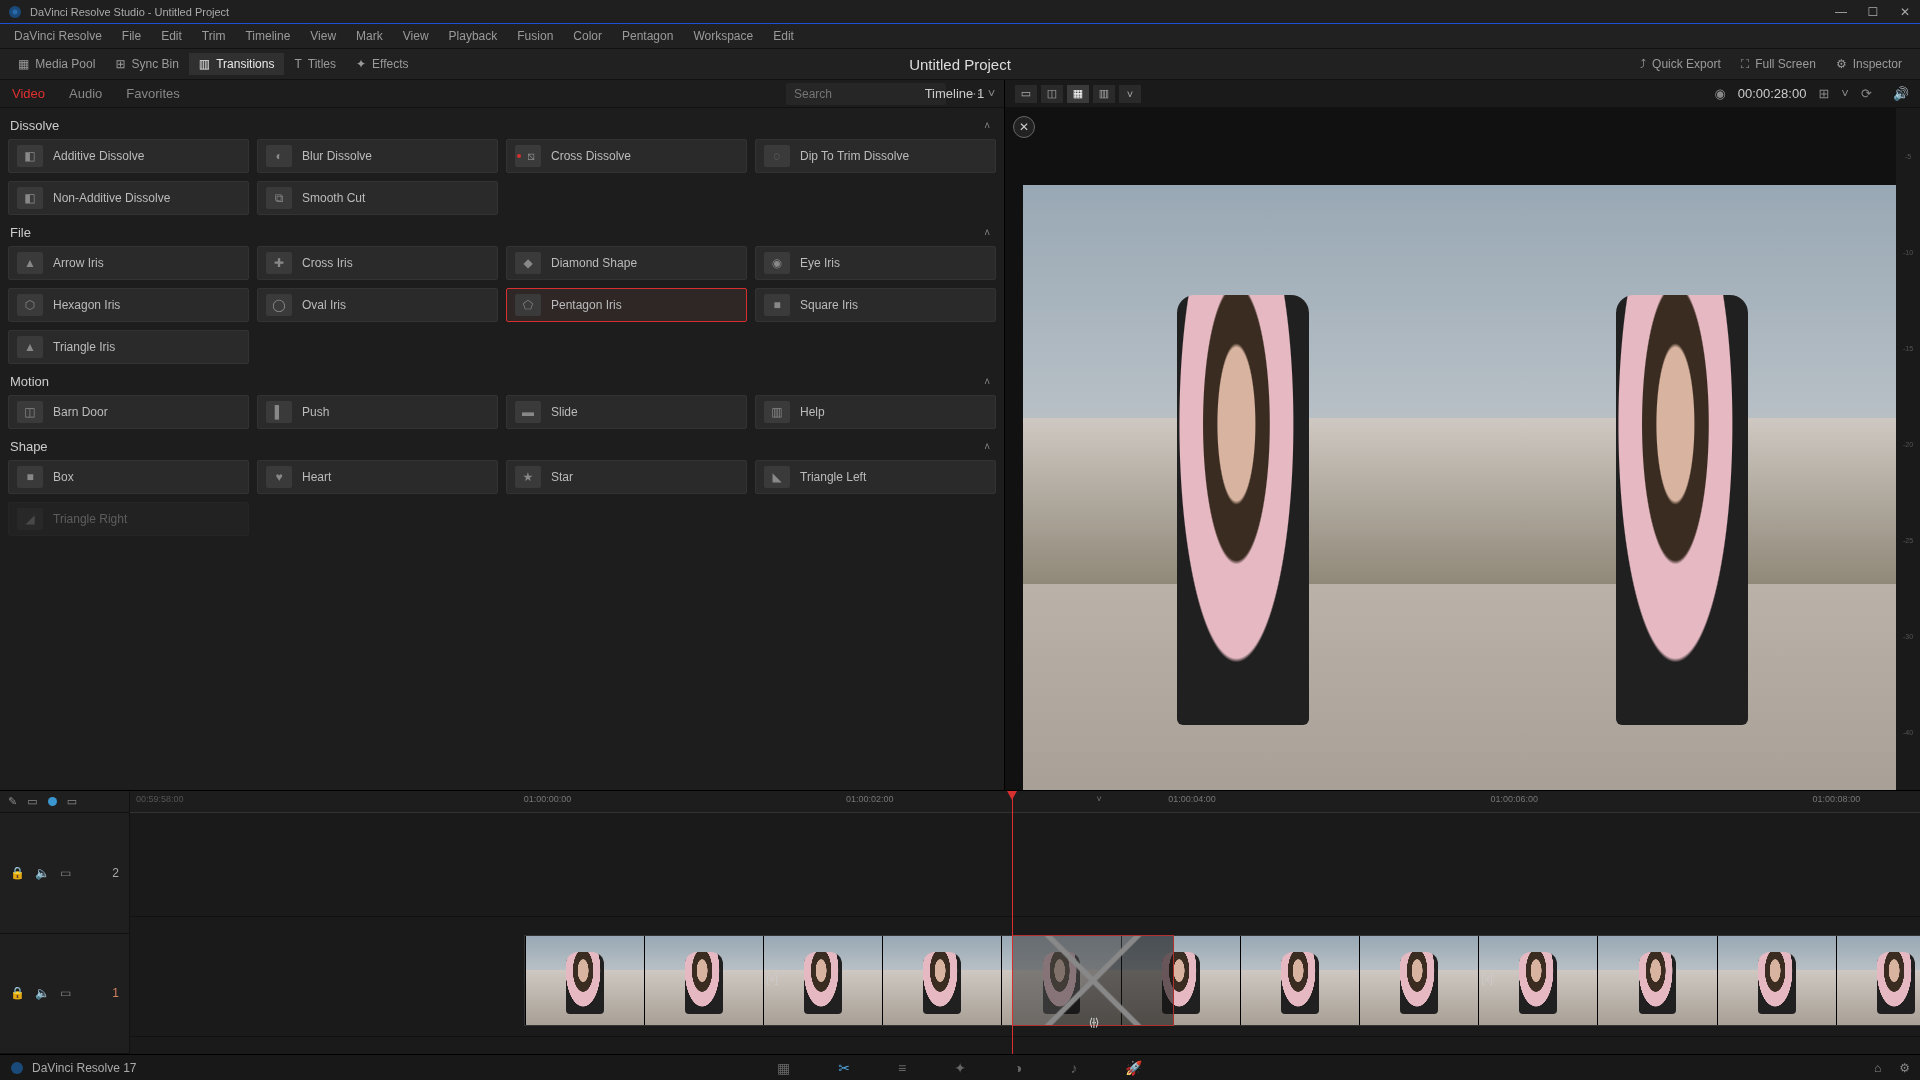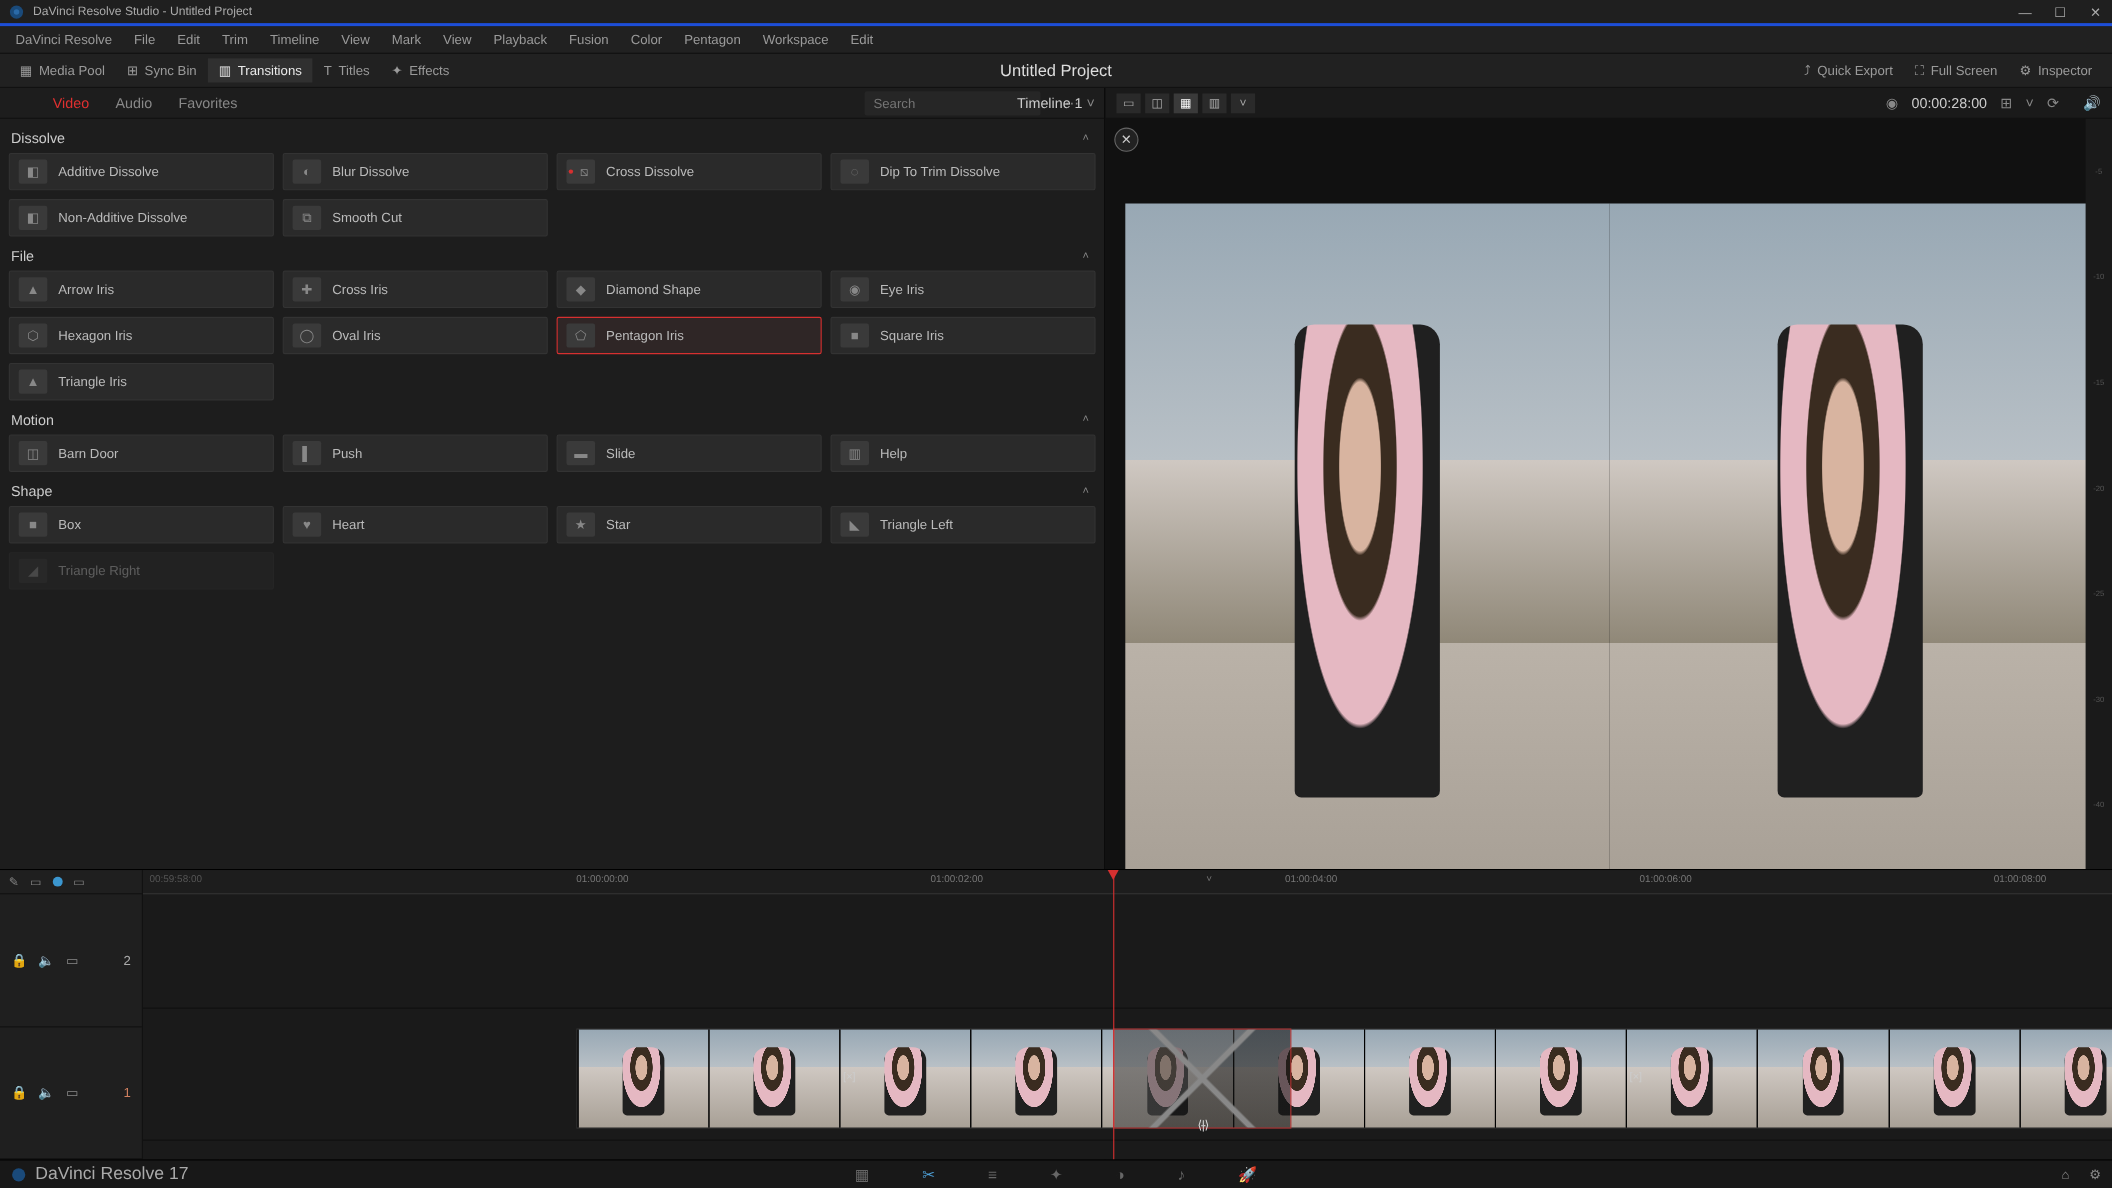--- a/index.html
+++ b/index.html
@@ -1,19 +1,19 @@
 <!DOCTYPE html>
 <html><head>
 <meta charset="utf-8">
 <style>
 * { margin:0; padding:0; box-sizing:border-box; font-family:"Segoe UI",Arial,sans-serif; user-select:none; }
 body { background:#1a1a1a; color:#9a9a9a; font-size:12px; width:1920px; height:1080px; overflow:hidden; position:relative; }
 
 
-.title-bar { height:24px; background:#1f1f1f; display:flex; align-items:center; padding:0 8px; border-bottom:3px solid #1d4ed8; }
+.title-bar { height:24px; background:#1f1f1f; display:flex; align-items:center; padding:0 8px; border-bottom:1px solid #1d4ed8; }
 .title-bar .app-icon { width:14px; height:14px; margin-right:8px; }
 .title-bar .title-text { font-size:11px; color:#aaa; }
 .window-ctl { margin-left:auto; display:flex; gap:18px; }
 .window-ctl span { width:14px; text-align:center; color:#aaa; cursor:default; }
 
 
 .menu-bar { height:24px; background:#212121; display:flex; align-items:center; padding:0 6px; gap:4px; font-size:12px; }
 .menu-bar span { padding:2px 8px; color:#9a9a9a; }
 
 
@@ -22,21 +22,21 @@
 .tool-btn.active { background:#303030; color:#e8e8e8; }
 .project-name { position:absolute; left:50%; transform:translateX(-50%); font-size:15px; font-weight:500; color:#ddd; }
 .toolbar-right { margin-left:auto; display:flex; }
 
 
 .main { display:flex; height:calc(100% - 24px - 24px - 32px - 26px); }
 .left-panel { width:1005px; background:#1d1d1d; display:flex; flex-direction:column; border-right:1px solid #000; }
 .right-panel { flex:1; background:#1a1a1a; display:flex; flex-direction:column; }
 
 
-.panel-tabs { display:flex; height:28px; align-items:center; border-bottom:1px solid #111;padding-left:36px; }
+.panel-tabs { display:flex; height:28px; align-items:center; border-bottom:1px solid #111; }
 .panel-tabs span { padding:4px 12px; font-size:13px; color:#888; }
 .panel-tabs span.active { color:#e03030; }
 .search-box { margin-left:auto; height:22px; width:160px; background:#262626; border:none; color:#888; padding:0 8px; font-size:12px; border-radius:2px; }
 .panel-tabs .opts { margin:0 10px; color:#888; letter-spacing:1px; }
 
 
 .trans-list { flex:1; overflow-y:auto; padding:0 8px 8px 8px; position:relative; }
 .trans-list::-webkit-scrollbar { width:8px; }
 .trans-list::-webkit-scrollbar-thumb { background:#3a3a3a; }
 .cat-hdr { display:flex; align-items:center; justify-content:space-between; padding:10px 6px 6px 2px; color:#ccc; font-size:13px; }
@@ -122,21 +122,21 @@
 .clip-strip { position:absolute; top:18px; bottom:10px; display:flex; border:1px solid #333; }
 .clip-strip .cthumb { flex:1; background:linear-gradient(180deg,#98a8b4 0%,#b8c0c6 38%,#cfc8c2 38%,#a8a096 100%); border-left:1px solid #000; position:relative; }
 .clip-strip .cthumb::after { content:""; position:absolute; left:34%; top:18%; width:32%; height:70%; background:radial-gradient(ellipse at 45% 30%,#d8b4a0 18%,#3a2c20 19% 34%,#e5b8c2 35% 58%,#202020 59%); border-radius:12px 12px 4px 4px; }
 .trans-box { position:absolute; top:18px; bottom:10px; border:1px solid #b03030; background:linear-gradient(135deg,rgba(70,70,70,.6) 48%,rgba(20,20,20,.6) 52%); z-index:3; }
 .trans-box::before { content:""; position:absolute; inset:0; background:linear-gradient(45deg,transparent 48%,#888 49% 51%,transparent 52%),linear-gradient(-45deg,transparent 48%,#888 49% 51%,transparent 52%); }
 .fx-mark { position:absolute; top:50%; transform:translateY(-50%);width:16px;height:14px;color:#ccc; font-size:10px; text-align:center;}
 .resize-cursor { position:absolute; bottom:-4px; left:50%; transform:translateX(-50%); font-size:11px; color:#ddd; letter-spacing:-2px; }
 
 
 .page-bar { position:absolute; bottom:0; left:0; right:0; height:26px; background:#181818; display:flex; align-items:center; padding:0 10px; border-top:1px solid #000; }
-.page-bar .lp-app { display:flex; gap:8px; align-items:center; font-size:16px; color:#aaa; }
+.page-bar .lp-app { display:flex; gap:8px; font-size:12px; color:#aaa; }
 .page-bar .pages { position:absolute; left:50%; transform:translateX(-50%); display:flex; gap:48px; }
 .page-bar .pages span { color:#666; font-size:14px; }
 .page-bar .pages span.active { color:#4ea0d8; }
 .page-bar .rp { margin-left:auto; display:flex; gap:18px; color:#888; }
 
 svg { display:block; }
 </style>
 </head>
 <body>
 

